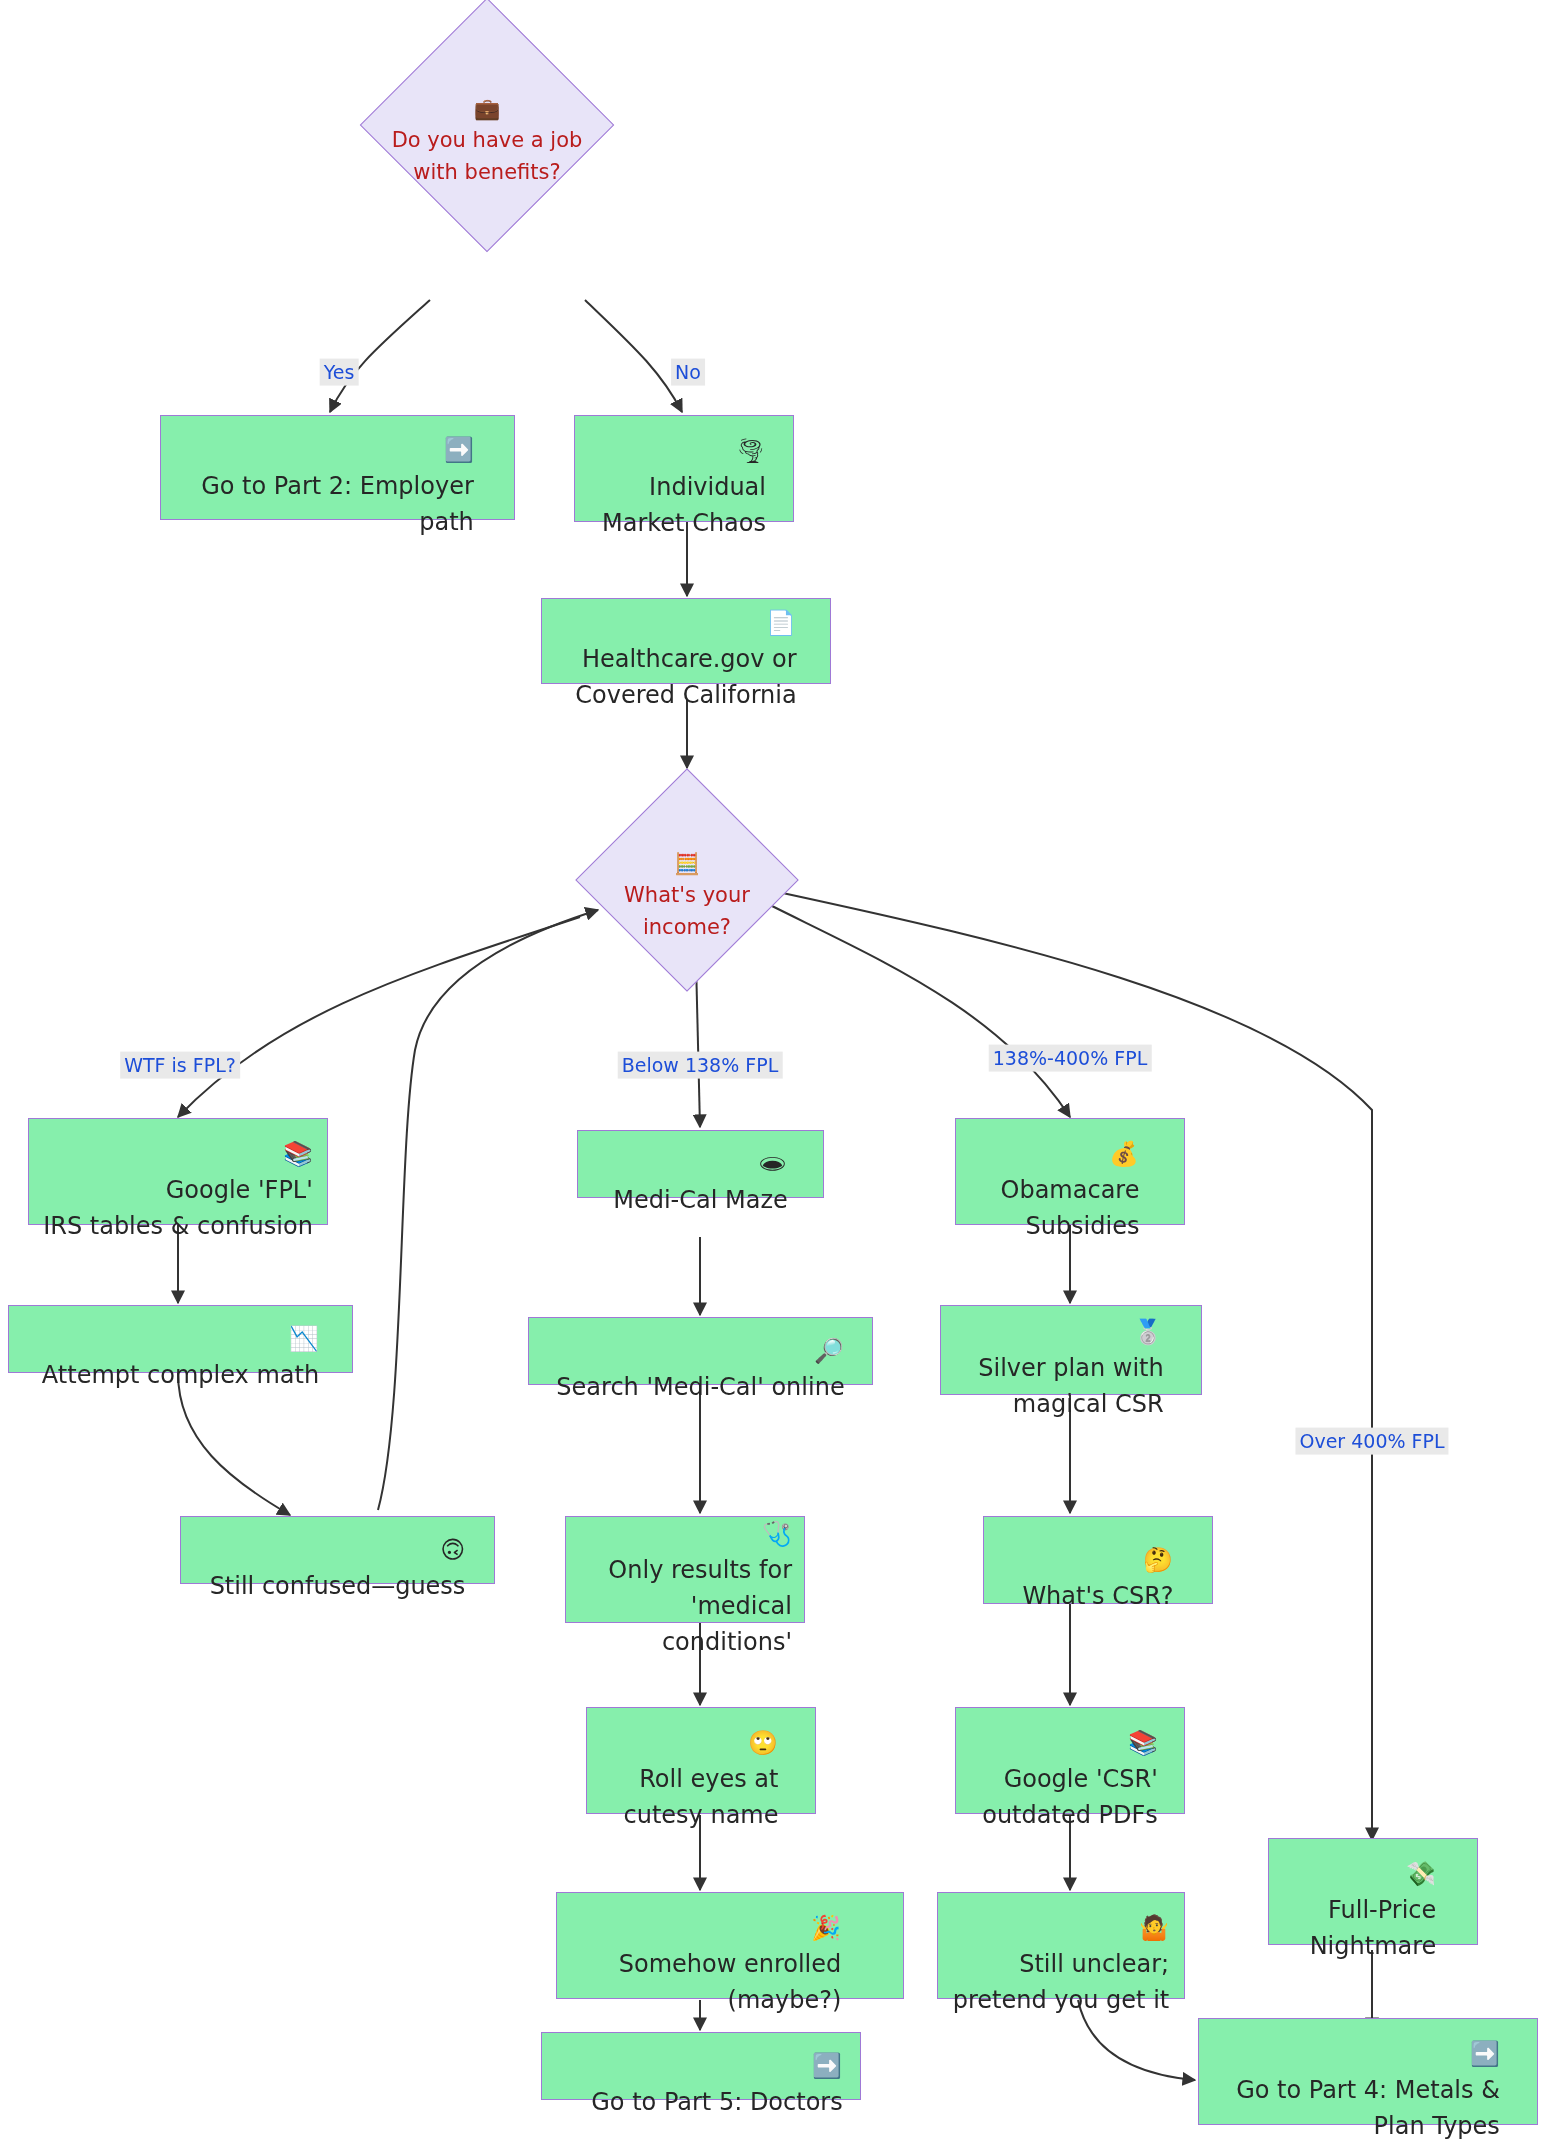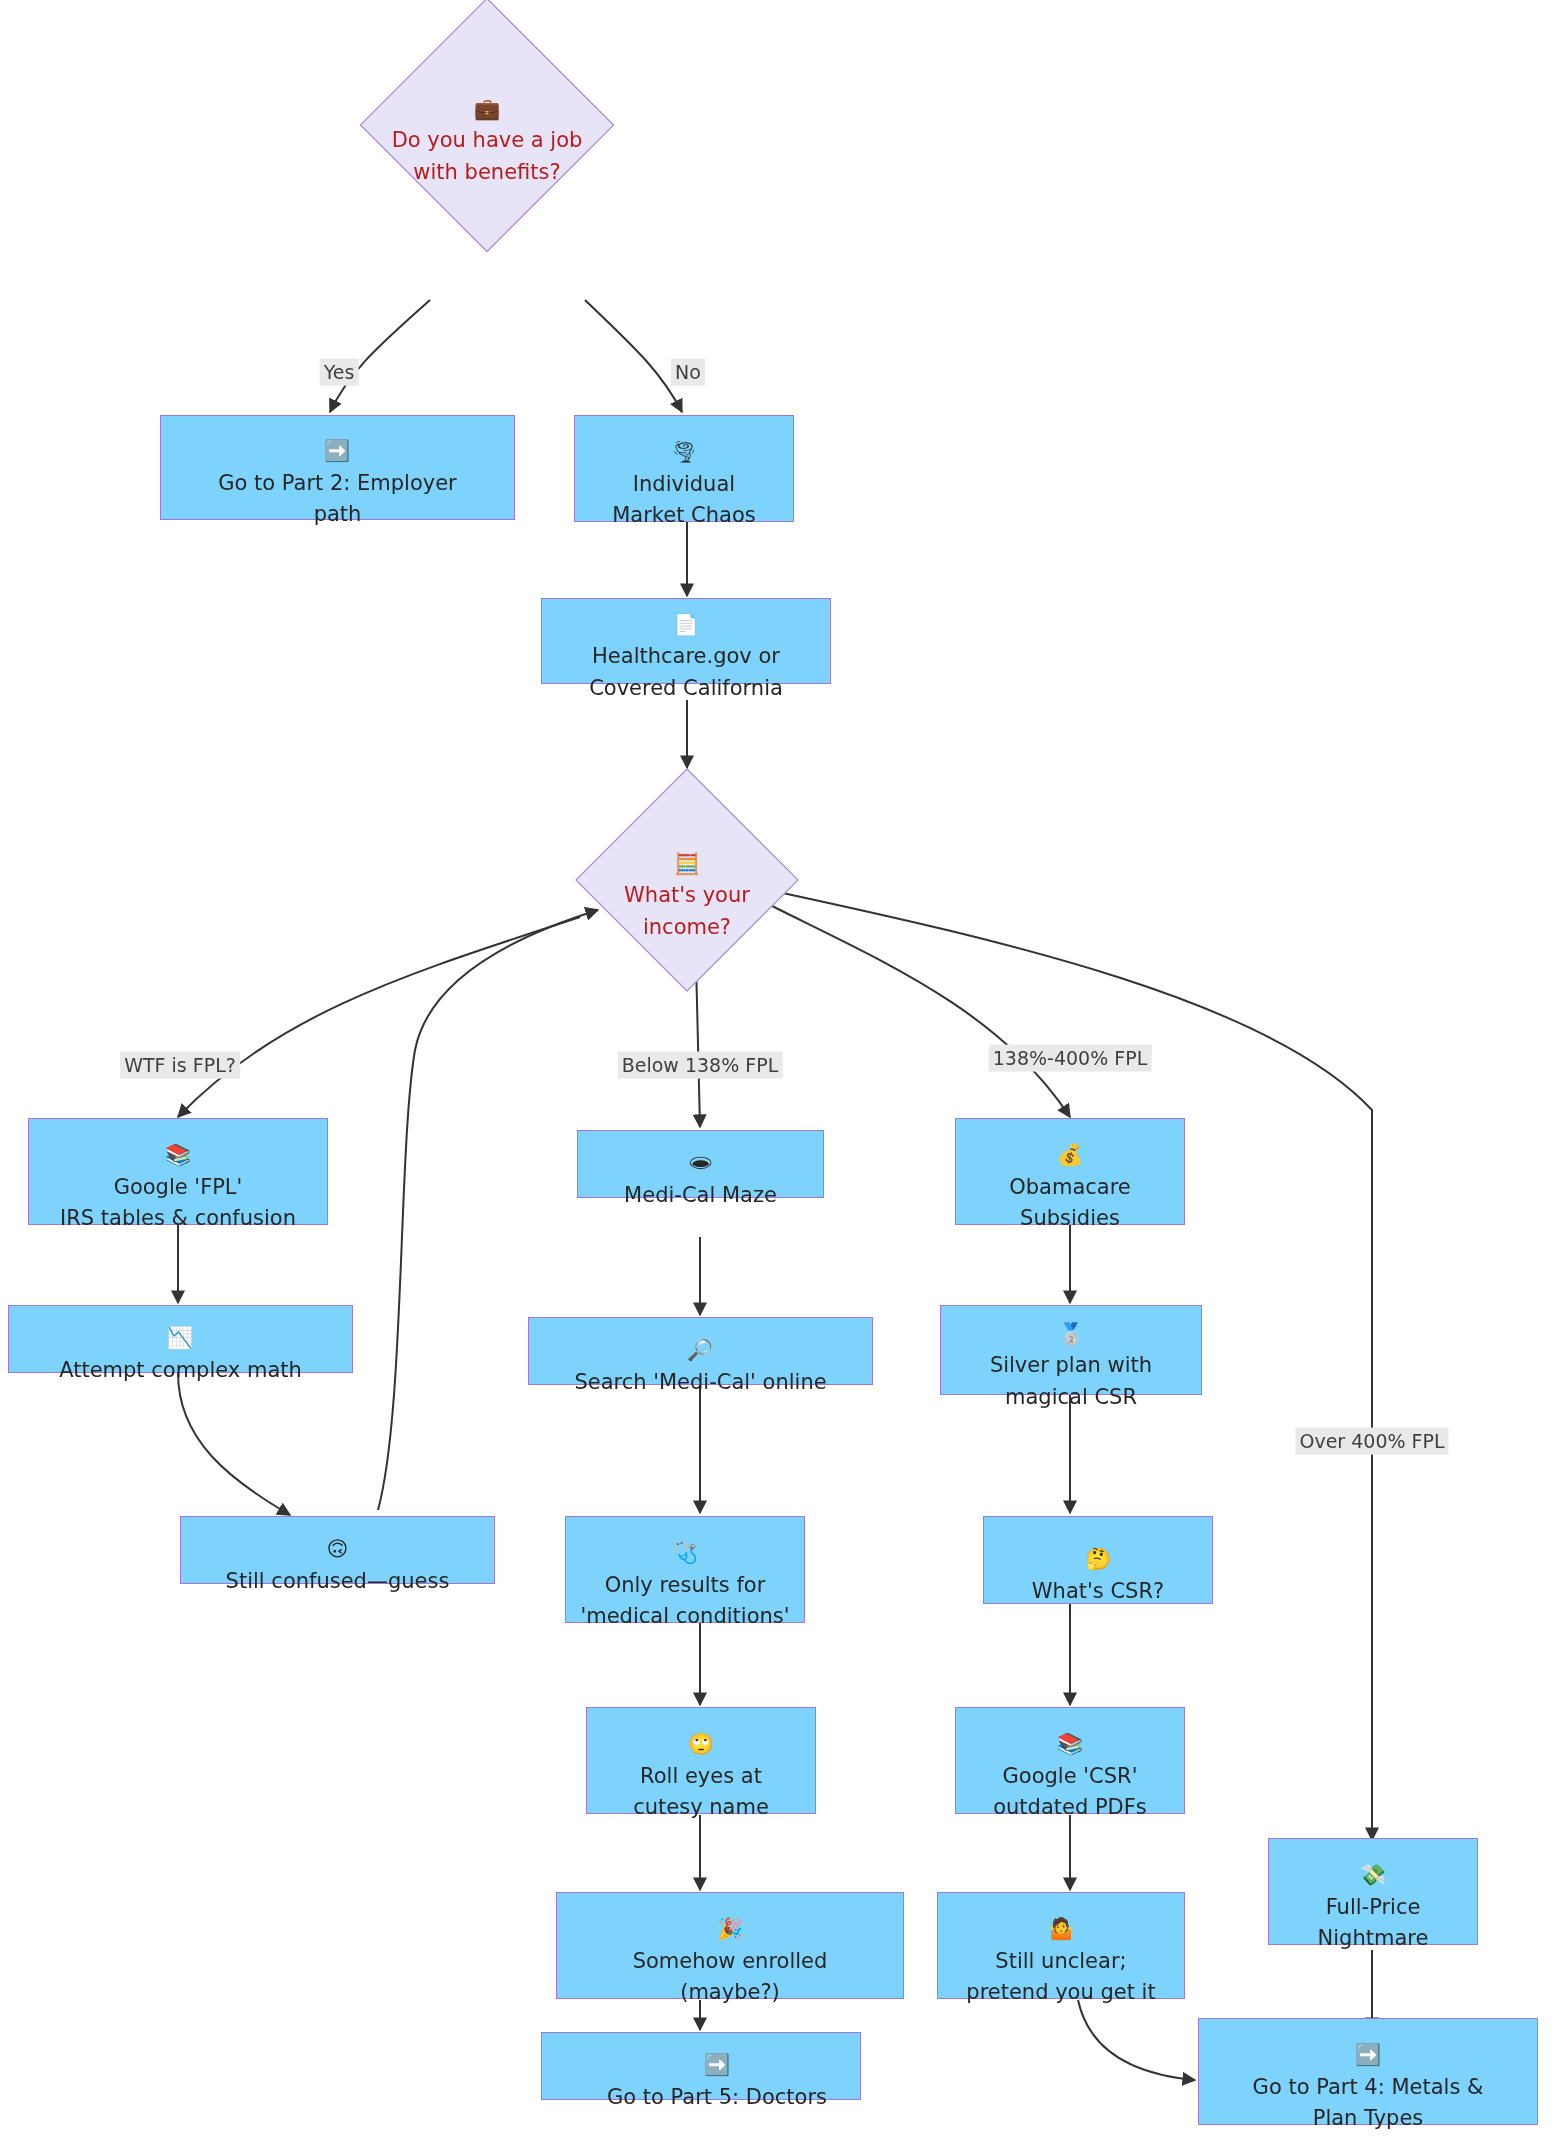--- a/index.html
+++ b/index.html
@@ -19,28 +19,28 @@
     position: absolute;
     left: 0;
     top: 0;
     width: 1568px;
     height: 2148px;
     pointer-events: none;
   }
   .node {
     position: absolute;
     box-sizing: border-box;
-    background: #7dd3fc;
+    background: #86efac;
     border: 1.6px solid #9f79d6;
     display: flex;
     align-items: center;
     justify-content: center;
-    text-align: center;
+    text-align: right;
     color: #262626;
-    font-size: 21px;
+    font-size: 24px;
     line-height: 1.5;
     z-index: 5;
   }
   .node .txt {
     display: block;
     padding: 0 12px;
     white-space: pre-line;
   }
   .diamond {
     position: absolute;
@@ -65,21 +65,21 @@
     z-index: 2;
     text-align: center;
     font-size: 21px;
     line-height: 1.5;
     color: #b91c1c;
     white-space: pre-line;
   }
   .edge-label {
     position: absolute;
     background: #e9e9e9;
-    color: #404040;
+    color: #1d4ed8;
     font-size: 19px;
     line-height: 1.2;
     padding: 2px 4px;
     white-space: nowrap;
     z-index: 6;
     transform: translate(-50%, -50%);
   }
   .emoji {
     font-family: "DejaVu Sans", sans-serif;
   }

